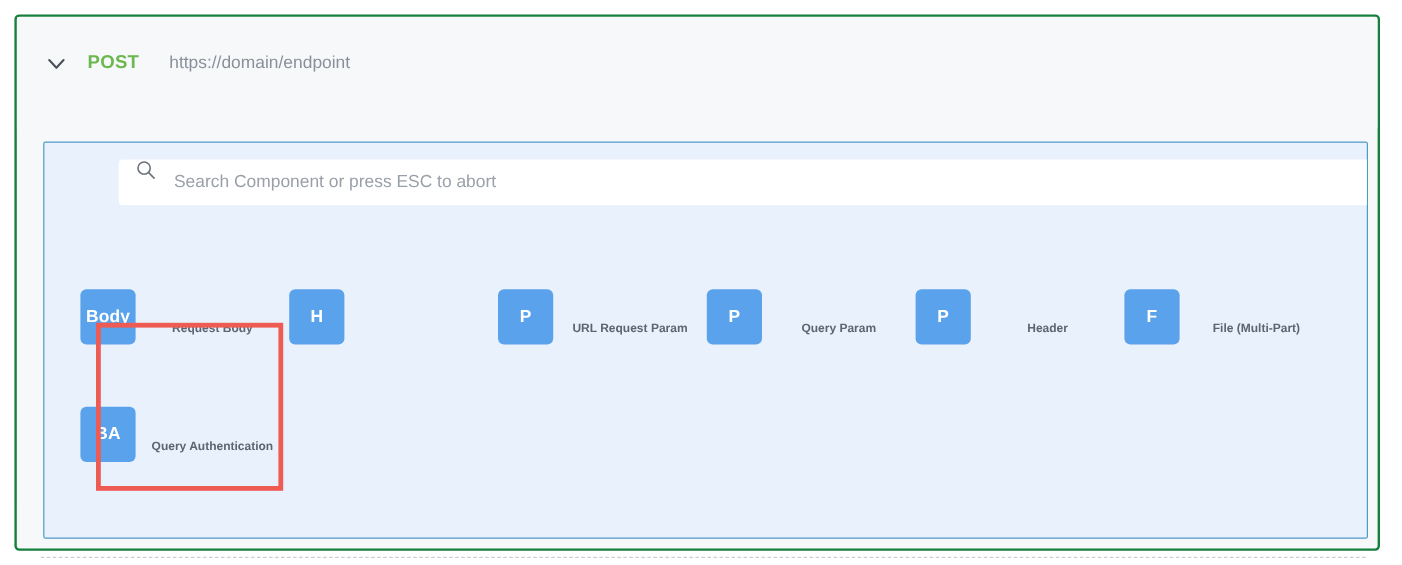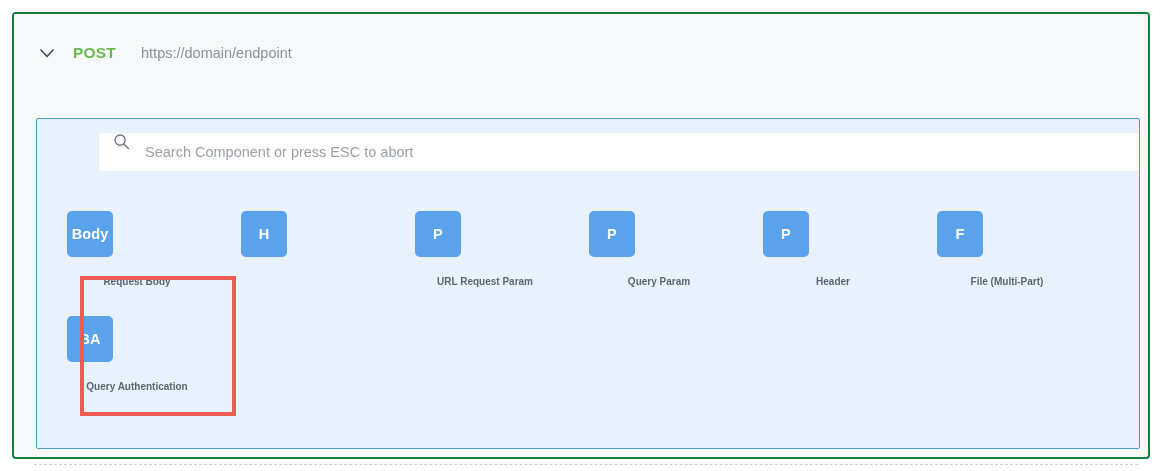--- a/index.html
+++ b/index.html
@@ -124,22 +124,22 @@
     width: 1044px;
     display: flex;
     flex-wrap: wrap;
   }
 
   .component-item {
     width: 174px;
     min-height: 98px;
     padding-top: 22px;
     display: flex;
-    flex-direction: column;
-    align-items: flex-start;
+    flex-direction: row;
+    align-items: flex-end;
     cursor: pointer;
     position: relative;
   }
 
   .component-tile {
     width: 46px;
     height: 46px;
     border-radius: 5px;
     background: #5aa2ec;
     display: flex;

